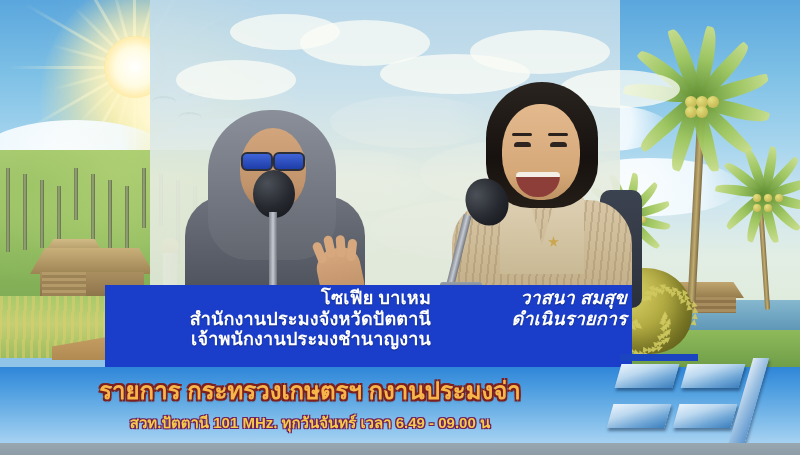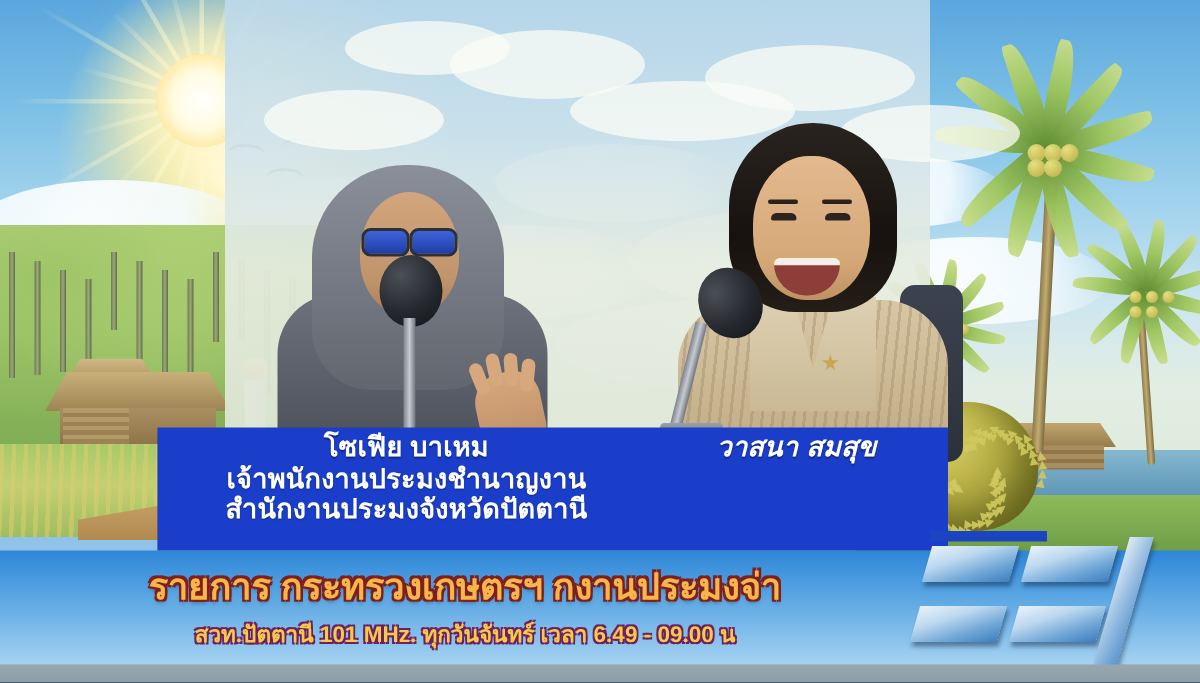--- a/index.html
+++ b/index.html
@@ -224,21 +224,21 @@
   }
   .mic-stem{position:absolute;background:linear-gradient(90deg,#7e838c,#c6cbd3,#6e737c);}
   .mic-base{position:absolute;background:linear-gradient(180deg,#9aa0a8,#6c727a);border-radius:3px;}
 
   
   .nameplate{
     position:absolute;left:105px;top:285px;width:527px;height:82px;
     background:#1a3ec9;
     box-shadow:0 2px 0 rgba(0,0,0,.25);
   }
-  .nameplate .col{position:absolute;color:#ffffff;text-align:center;line-height:1.14;}
+  .nameplate .col{position:absolute;color:#ffffff;text-align:right;line-height:1.14;}
   .np-left{left:6px;top:3px;width:320px;}
   .np-right{left:330px;top:3px;width:192px;font-style:italic;}
   .np-line{font-size:18px;font-weight:700;letter-spacing:.2px;text-shadow:0 1px 1px rgba(0,0,0,.35);white-space:nowrap;}
   .np-line.first{font-size:18px;}
 
   
   .bottombar{
     position:absolute;left:0;top:367px;width:800px;height:76px;
     background:linear-gradient(180deg,#2f86d8 0%,#4e9ee0 30%,#7fbcea 70%,#a6d2f2 100%);
   }
@@ -568,25 +568,26 @@
   </div>
   <div>
     <div class="mic-head" style="left:466px;top:178px;width:42px;height:48px;position:absolute;transform:rotate(-24deg);"></div>
     <div class="mic-stem" style="left:455px;top:214px;width:8px;height:72px;position:absolute;transform:rotate(14deg);"></div>
     <div class="mic-base" style="left:440px;top:282px;width:42px;height:10px;position:absolute;"></div>
   </div>
 
   <div class="nameplate">
     <div class="col np-left">
       <div class="np-line first">โซเฟีย  บาเหม</div>
+      <div class="np-line">สำนักงานประมงจังหวัดปัตตานี</div>
       <div class="np-line">เจ้าพนักงานประมงชำนาญงาน</div>
-      <div class="np-line">สำนักงานประมงจังหวัดปัตตานี</div>
     </div>
     <div class="col np-right">
       <div class="np-line first">วาสนา สมสุข</div>
+      <div class="np-line">ดำเนินรายการ</div>
     </div>
   </div>
 
   <div class="bottombar"></div>
   <div class="bb-title">รายการ กระทรวงเกษตรฯ กงานประมงจ่า</div>
   <div class="bb-sub">สวท.ปัตตานี 101 MHz. ทุกวันจันทร์ เวลา 6.49 - 09.00 น</div>
 
   <div class="logo">
     <div class="lg-blue-top"></div>
     <div class="lg-bar" style="left:6px;top:4px;width:58px;height:24px;transform:skewX(-16deg);"></div>

